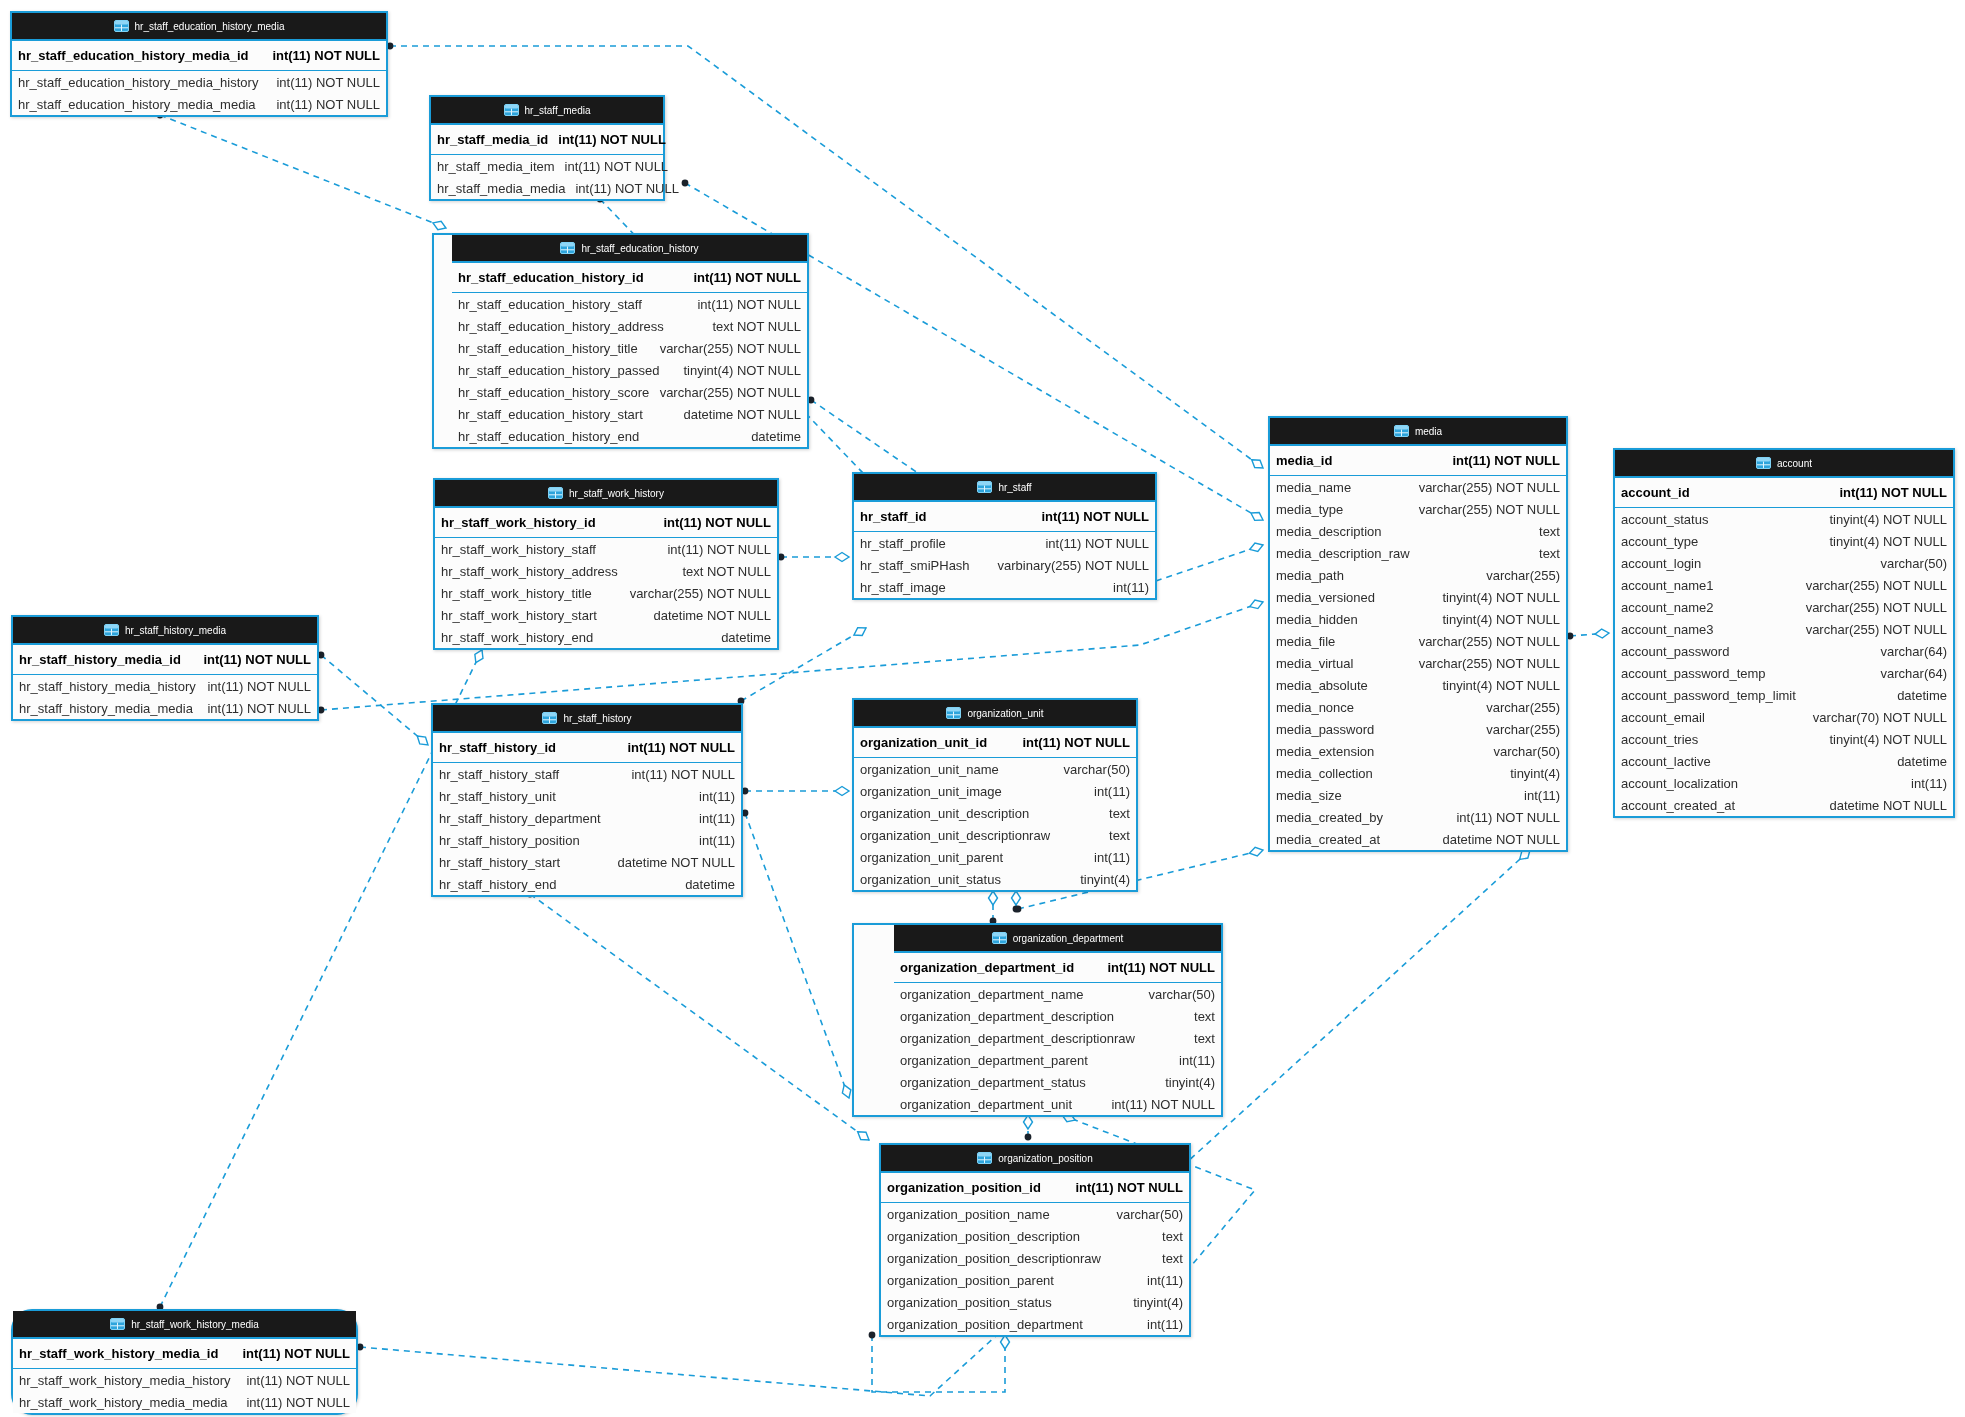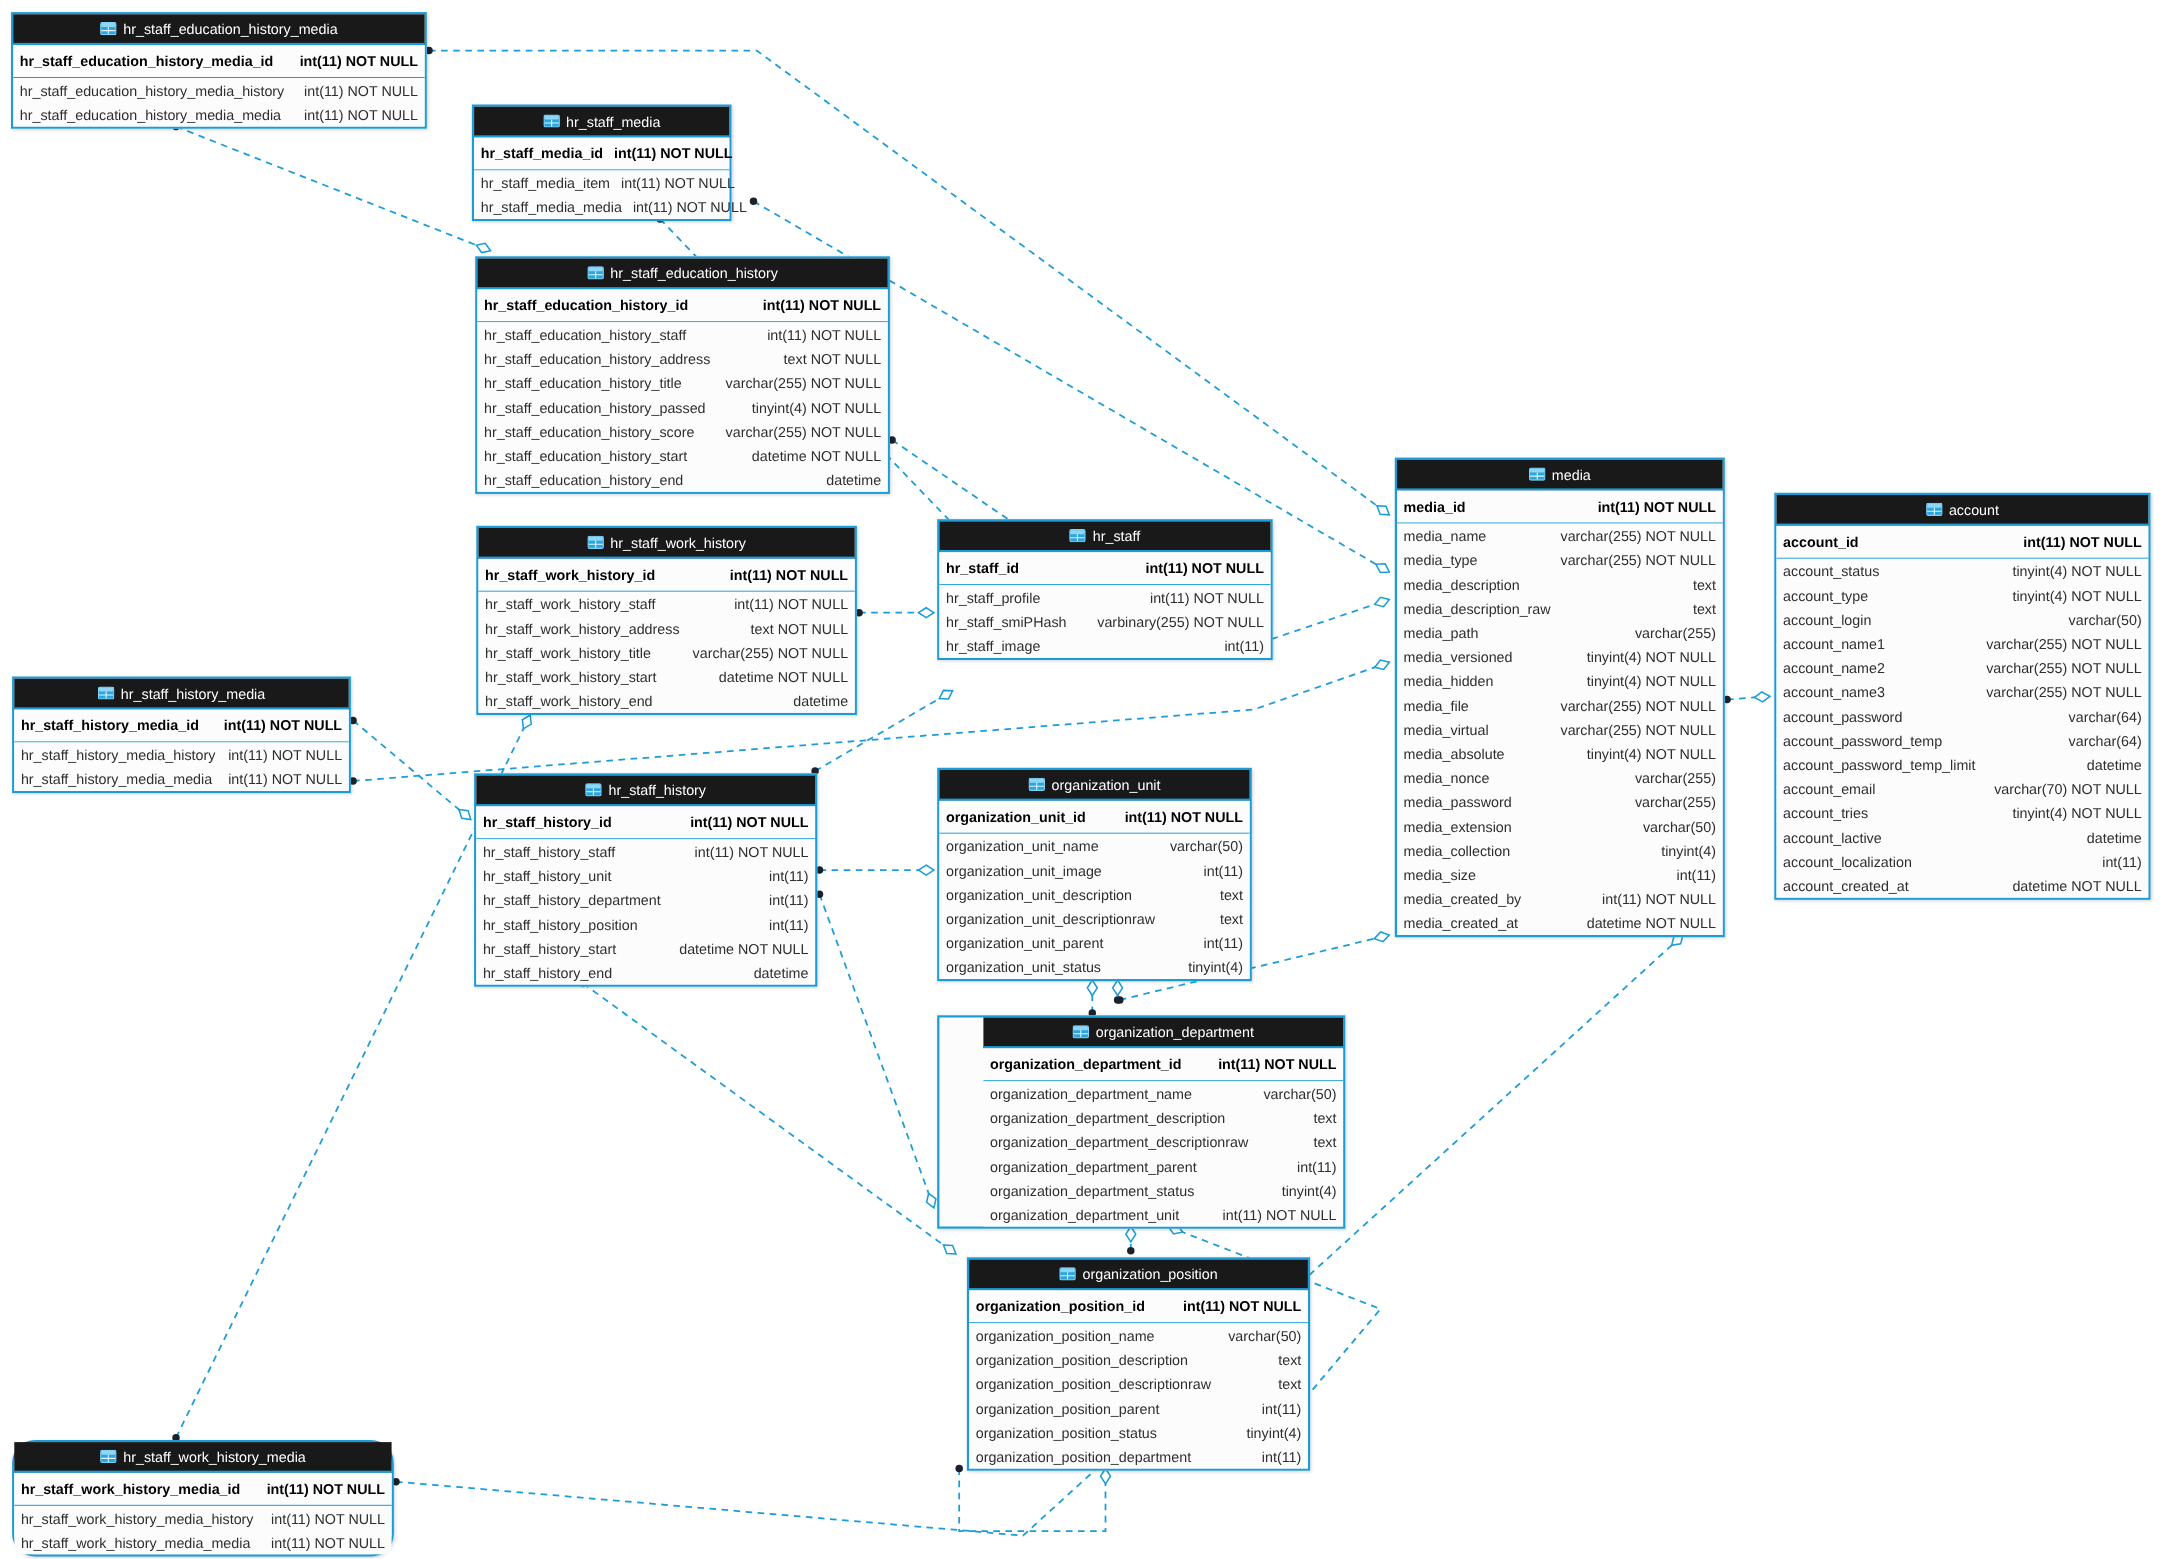--- a/index.html
+++ b/index.html
@@ -10,21 +10,21 @@
   #rel-layer{position:absolute;left:0;top:0;width:1965px;height:1417px;}
   .rel-line{fill:none;stroke:#1a9cd8;stroke-width:1.6;stroke-dasharray:6 5;}
   .rel-dot{fill:#1b222b;stroke:none;}
   .rel-diamond{fill:#ffffff;stroke:#1a9cd8;stroke-width:1.4;}
   .db-table{
     position:absolute;border:2px solid #1a9cd8;background:#fcfcfc;
     box-shadow:1px 1px 3px rgba(0,0,0,0.18);box-sizing:border-box;
   }
   .db-header{
     background:#191919;color:#ffffff;height:26px;display:flex;align-items:center;
-    justify-content:center;gap:6px;font-size:13px;border-bottom:2px solid #1a9cd8;
+    justify-content:center;gap:6px;font-size:10px;border-bottom:2px solid #1a9cd8;
     white-space:nowrap;cursor:move;
   }
   .db-header svg{flex:0 0 auto;}
   .pk-row{
     display:flex;justify-content:space-between;align-items:center;height:29px;
     padding:0 6px;border-bottom:1.5px solid #1a9cd8;font-weight:bold;color:#000000;
     font-size:13px;white-space:nowrap;background:#fcfcfc;
   }
   .col-row{
     display:flex;justify-content:space-between;align-items:center;height:22px;
@@ -145,21 +145,21 @@
       </div>
       <div class="col-row">
         <span class="col-name">hr_staff_media_item</span>
         <span class="col-type">int(11) NOT NULL</span>
       </div>
       <div class="col-row">
         <span class="col-name">hr_staff_media_media</span>
         <span class="col-type">int(11) NOT NULL</span>
       </div>
     </div>
-    <div class="db-table" style="left: 432px; top: 233px; width: 377px;">
+    <div class="db-table" style="left: 432px; top: 233px; width: 377px; padding-left: 18px;">
       <div class="db-header">
         <svg width="15" height="12" viewBox="0 0 15 12">
      <rect x="0.5" y="0.5" width="14" height="11" rx="1.5" fill="#2da4dc" stroke="#7fd2f5"></rect>
      <rect x="1" y="1" width="13" height="3.6" rx="1" fill="#8fd6f6"></rect>
      <line x1="1" y1="7.8" x2="14" y2="7.8" stroke="#dff4fd" stroke-width="1"></line>
      <line x1="7.5" y1="4.6" x2="7.5" y2="11" stroke="#dff4fd" stroke-width="1"></line>
    </svg>
         <span>hr_staff_education_history</span>
       </div>
       <div class="pk-row">

